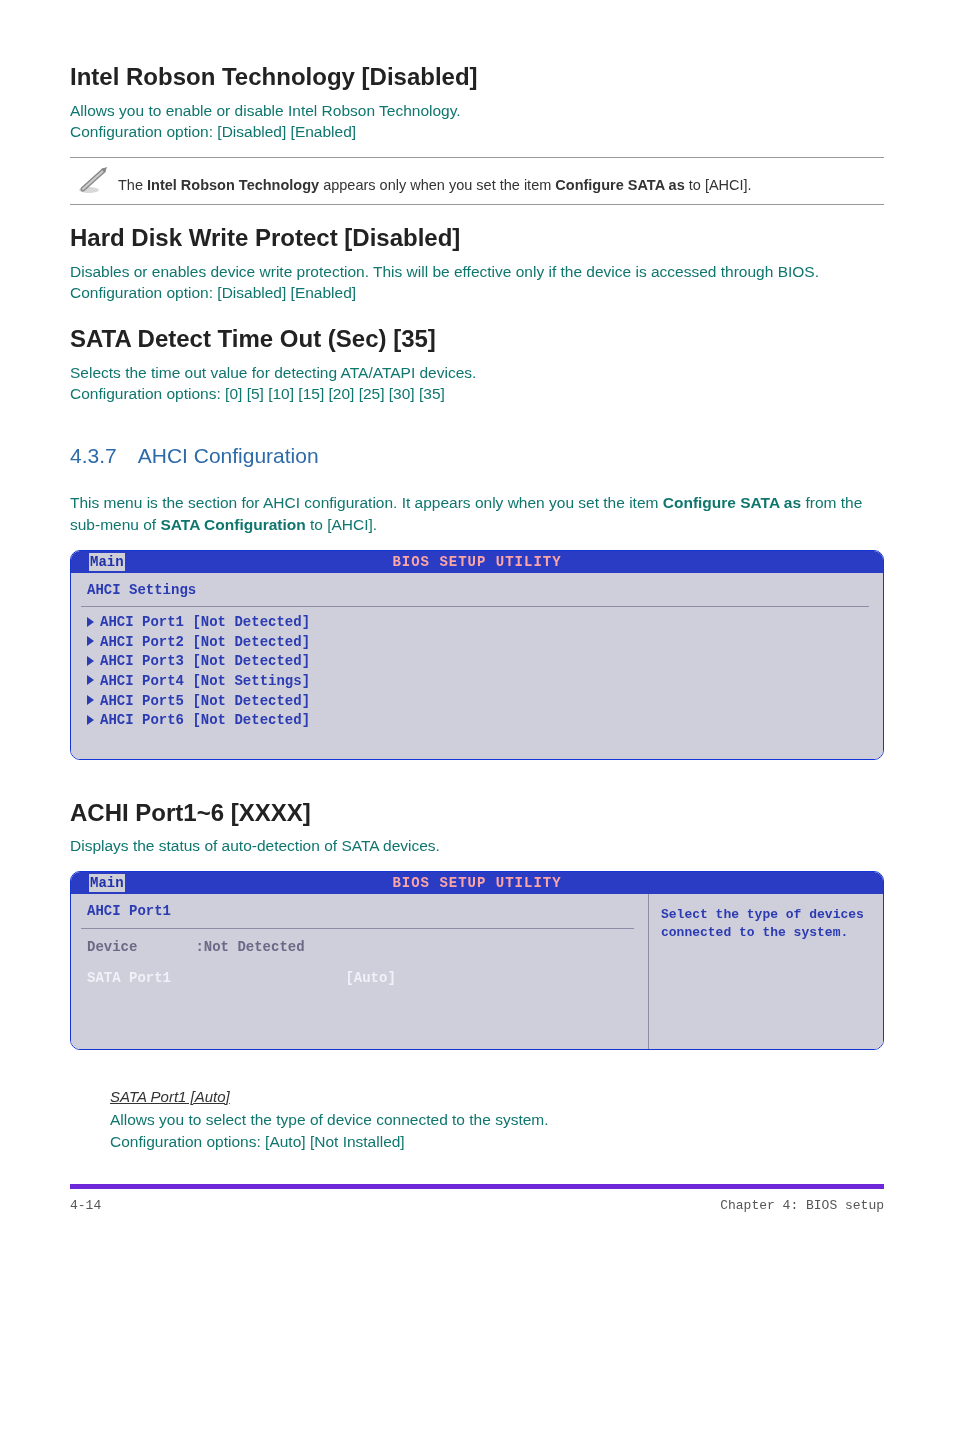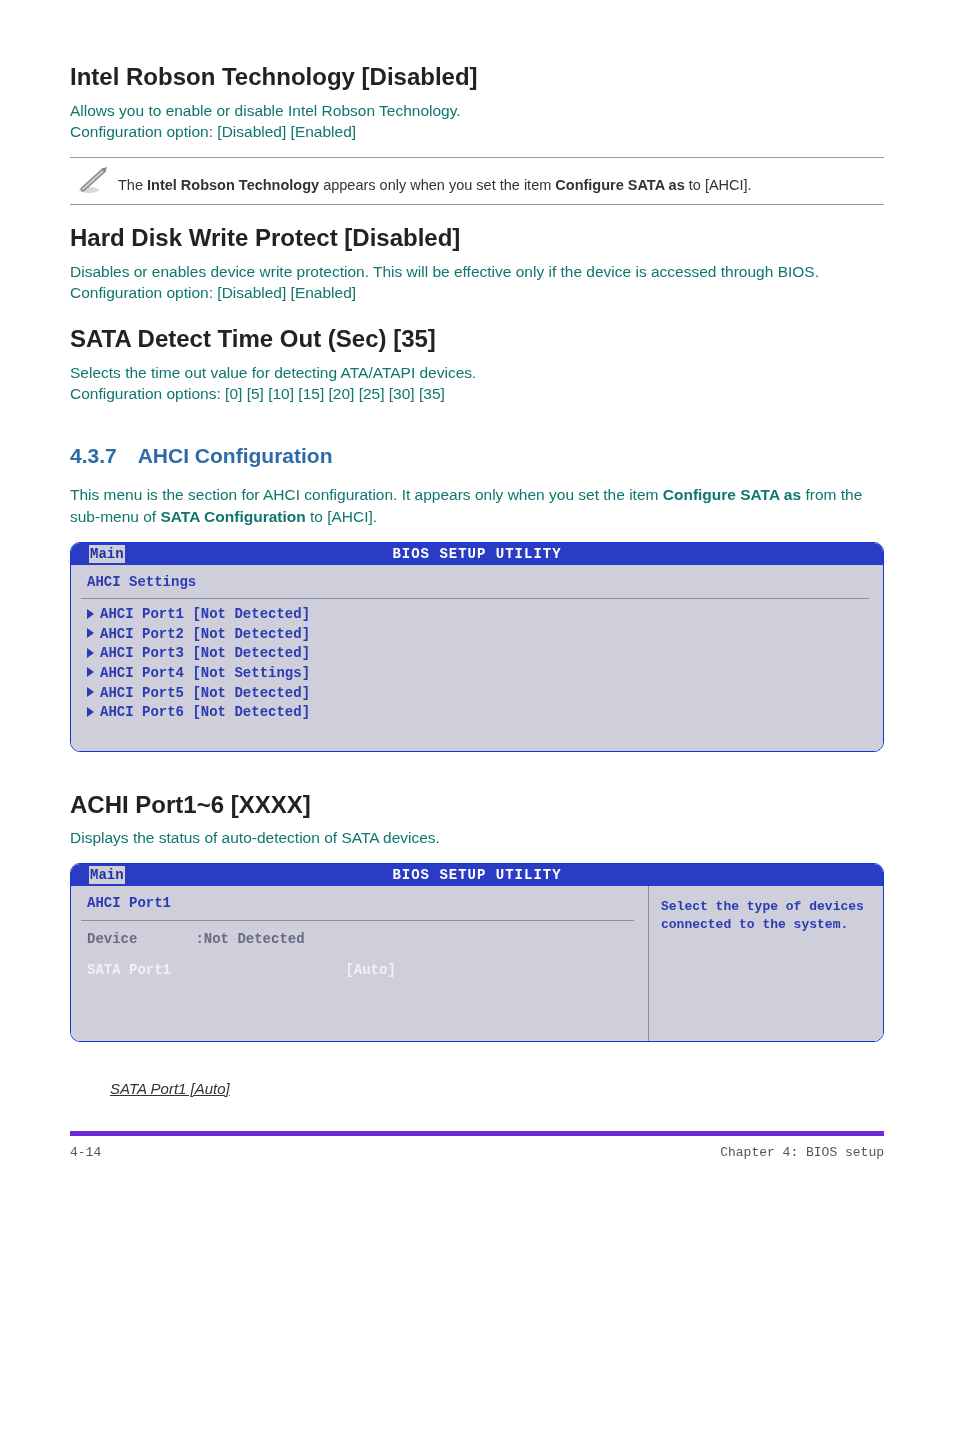--- a/index.html
+++ b/index.html
@@ -7,28 +7,28 @@
     font-family: Arial, Helvetica, sans-serif;
     background: #fff;
     color: #333;
     width: 954px;
     margin: 0 auto;
     padding: 60px 70px 40px 70px;
     font-size: 15px;
     line-height: 1.4;
   }
   h2.sect-a { font-size: 24px; font-weight: bold; color: #222; margin-bottom: 6px; }
-  h2.sect-b { font-size: 21px; font-weight: bold; color: #2d6aa8; margin: 36px 0 14px 0; }
+  h2.sect-b { font-size: 21px; font-weight: normal; color: #2d6aa8; margin: 36px 0 22px 0; }
   p.body { font-size: 15.5px; color: #0f766e; margin-bottom: 14px; }
   .note-row { display: flex; align-items: flex-end; border-top: 1px solid #999; border-bottom: 1px solid #999; padding: 7px 0 9px 0; margin: 8px 0 16px 0; }
   .note-icon { width: 48px; flex: 0 0 48px; display: flex; align-items: center; justify-content: center; }
   .note-text { font-size: 14.5px; color: #333; padding-top: 2px; }
   .bios-box { border: 1.5px solid #1536d6; border-radius: 10px; overflow: hidden; margin: 4px 0 0 0; position: relative; }
   .bios-top { background: #2a3cc4; height: 22px; position: relative; }
-  .bios-title { color: #ffffff; font-family: "Courier New", monospace; font-weight: bold; font-size: 14px; text-align: center; line-height: 22px; letter-spacing: 1px;}
+  .bios-title { color: #fca5a5; font-family: "Courier New", monospace; font-weight: bold; font-size: 14px; text-align: center; line-height: 22px; letter-spacing: 1px;}
   .bios-tab { position: absolute; left: 18px; top: 2px; background: #cfcfd8; color: #2030aa; font-family: "Courier New", monospace; font-weight: bold; font-size: 14px; padding: 0 1px; line-height: 18px; }
   .bios-body { display: flex; background: #cfcfdc; }
   .bios-left { flex: 1; padding: 8px 8px 28px 16px; font-family: "Courier New", monospace; font-size: 14px; color: #2b3bb2; font-weight: bold; }
   .bios-left-title { color: #2b3bb2; margin-bottom: 6px; }
   .bios-hr { border: none; border-top: 1px solid #8d8da8; margin: 4px 0 6px -6px; width: 100%; }
   .bios-item { color: #2b3bb2; line-height: 1.35; white-space: pre; }
   .bios-right { width: 235px; background: #cfcfdc; border-left: 1.5px solid #8d8da8; padding: 12px 12px 28px 12px; font-family: "Courier New", monospace; font-size: 13px; color: #2b3bb2; font-weight: bold; line-height: 1.35; }
   .footer-row { display: flex; justify-content: space-between; font-size: 13px; color: #555; margin-top: 32px; border-top: 5px solid #6d28d9; padding-top: 8px; font-family: Liberation Mono, monospace;}
   .underline-italic { text-decoration: underline; font-style: italic; }
   .triangle { display:inline-block; width:0; height:0; border-top:5px solid transparent; border-bottom:5px solid transparent; border-left:7px solid #2b3bb2; margin-right:6px; vertical-align: middle; margin-top:-2px;}
@@ -110,18 +110,20 @@
       <div style="height:30px"></div>
     </div>
     <div class="bios-right">Select the type of devices connected to the system.</div>
   </div>
 </div>
 
 <div style="height:36px"></div>
 
 <div style="padding-left:40px">
   <div class="underline-italic" style="margin-bottom:2px">SATA Port1 [Auto]</div>
+  <p class="body" style="white-space:pre-line">Allows you to select the type of device connected to the system.
+Configuration options: [Auto] [Not Installed]</p>
 </div>
 
 <div class="footer-row">
   <span>4-14</span>
   <span>Chapter 4: BIOS setup</span>
 </div>
 
 </body></html>

